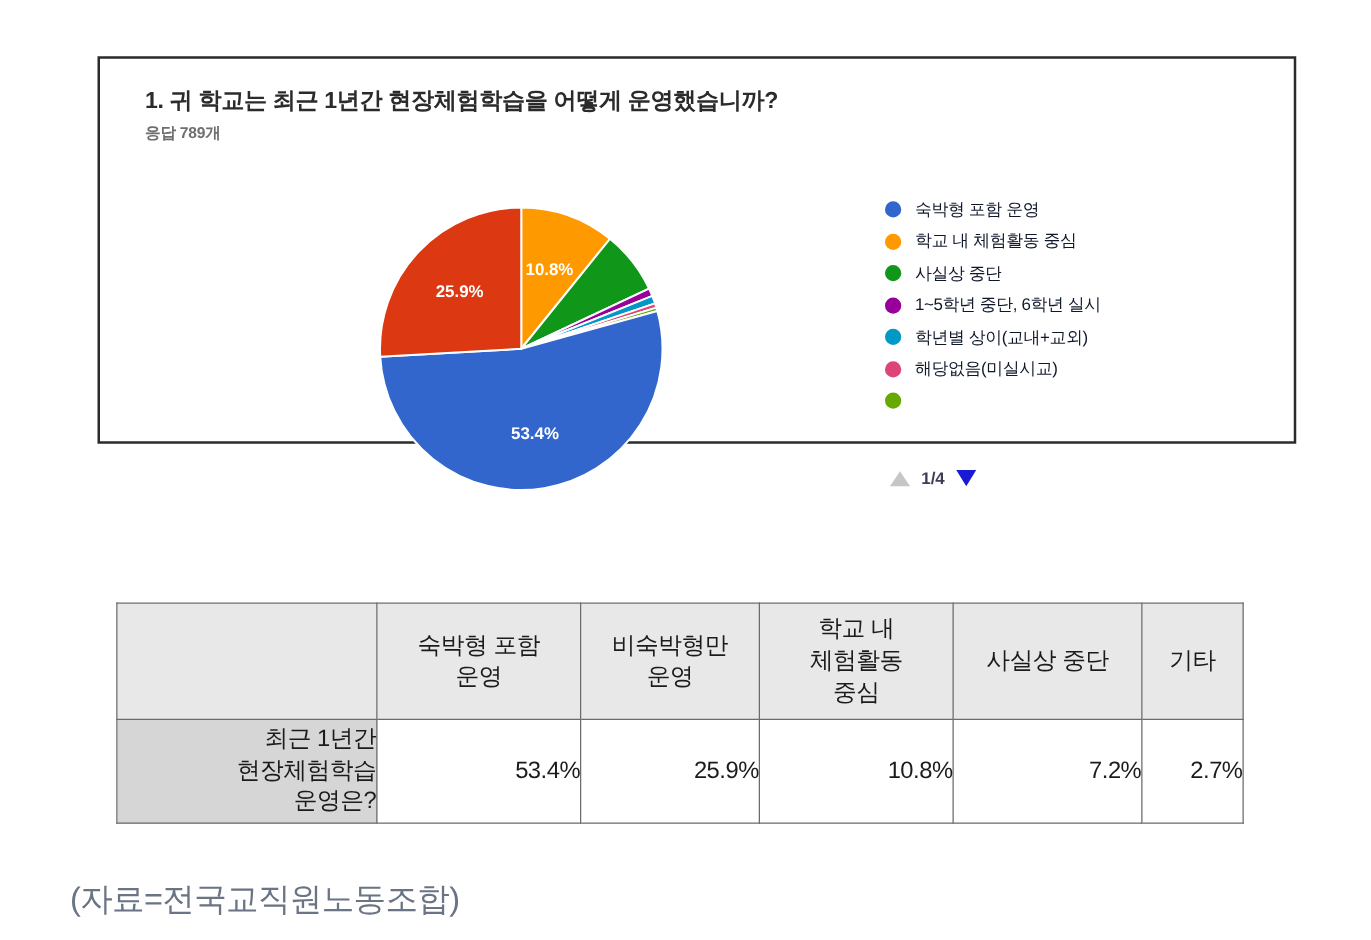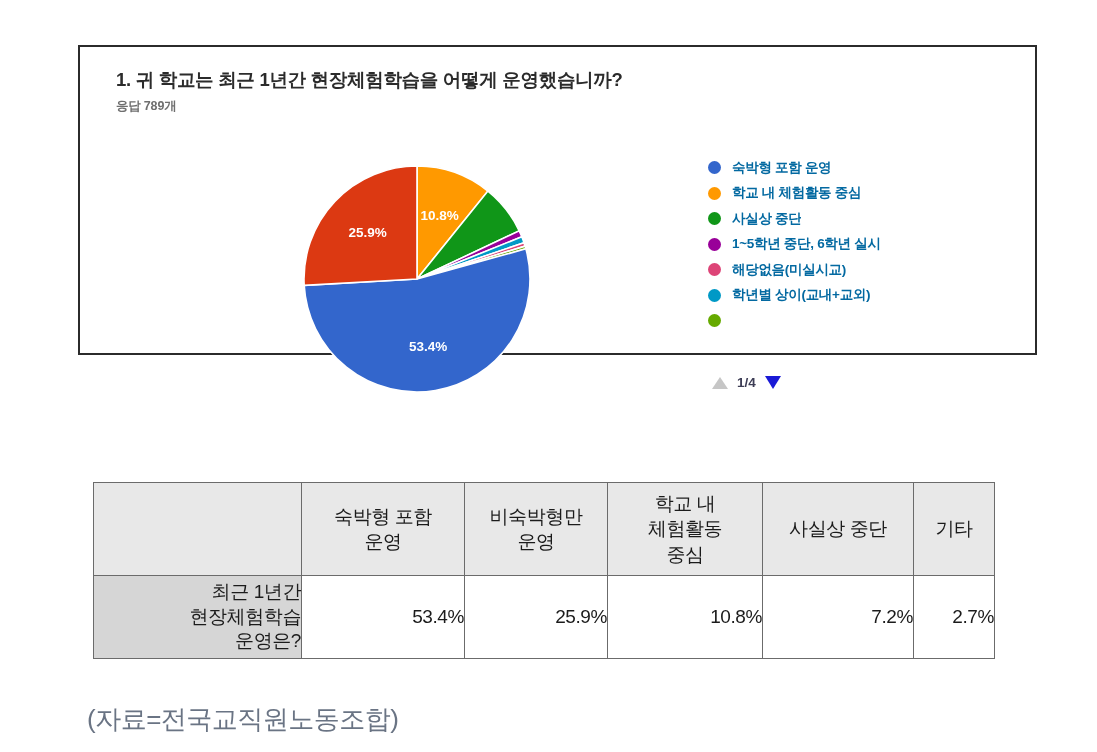--- a/index.html
+++ b/index.html
@@ -80,22 +80,22 @@
   }
   .legend-dot {
     width: 13px;
     height: 13px;
     border-radius: 50%;
     flex: 0 0 13px;
     margin-right: 11px;
   }
   .legend-label {
     font-size: 13.5px;
-    font-weight: bold;
-    color: #0369a1;
+    font-weight: normal;
+    color: #0f172a;
     letter-spacing: -0.3px;
     overflow: hidden;
     text-overflow: ellipsis;
     max-width: 290px;
   }
 
   
   #pager {
     position: absolute;
     left: 632px;
@@ -163,21 +163,20 @@
   .col-5 { width: 81px; }
 
   
   #source-caption {
     position: absolute;
     left: 56px;
     top: 702px;
     font-size: 26px;
     color: #6a7484;
     letter-spacing: -0.5px;
-    margin-left: 31px;
   }
 </style>
 </head>
 <body>
 
 <div id="survey-card">
 
   <div id="question-title">1. 귀 학교는 최근 1년간 현장체험학습을 어떻게 운영했습니까?</div>
   <div id="response-count">응답 789개</div>
 
@@ -212,26 +211,26 @@
       </div>
       <div class="legend-row">
         <span class="legend-dot" style="background: rgb(16, 150, 24);"></span>
         <span class="legend-label">사실상 중단</span>
       </div>
       <div class="legend-row">
         <span class="legend-dot" style="background: rgb(153, 0, 153);"></span>
         <span class="legend-label">1~5학년 중단, 6학년 실시</span>
       </div>
       <div class="legend-row">
+        <span class="legend-dot" style="background: rgb(0, 153, 198);"></span>
+        <span class="legend-label">학년별 상이(교내+교외)</span>
+      </div>
+      <div class="legend-row">
         <span class="legend-dot" style="background: rgb(221, 68, 119);"></span>
         <span class="legend-label">해당없음(미실시교)</span>
-      </div>
-      <div class="legend-row">
-        <span class="legend-dot" style="background: rgb(0, 153, 198);"></span>
-        <span class="legend-label">학년별 상이(교내+교외)</span>
       </div>
       <div class="legend-row">
         <span class="legend-dot" style="background: rgb(102, 170, 0);"></span>
       </div>
     </div>
 
   <div id="pager">
     <span class="tri tri-up"></span>
     <span id="pager-index">1/4</span>
     <span class="tri tri-down"></span>

